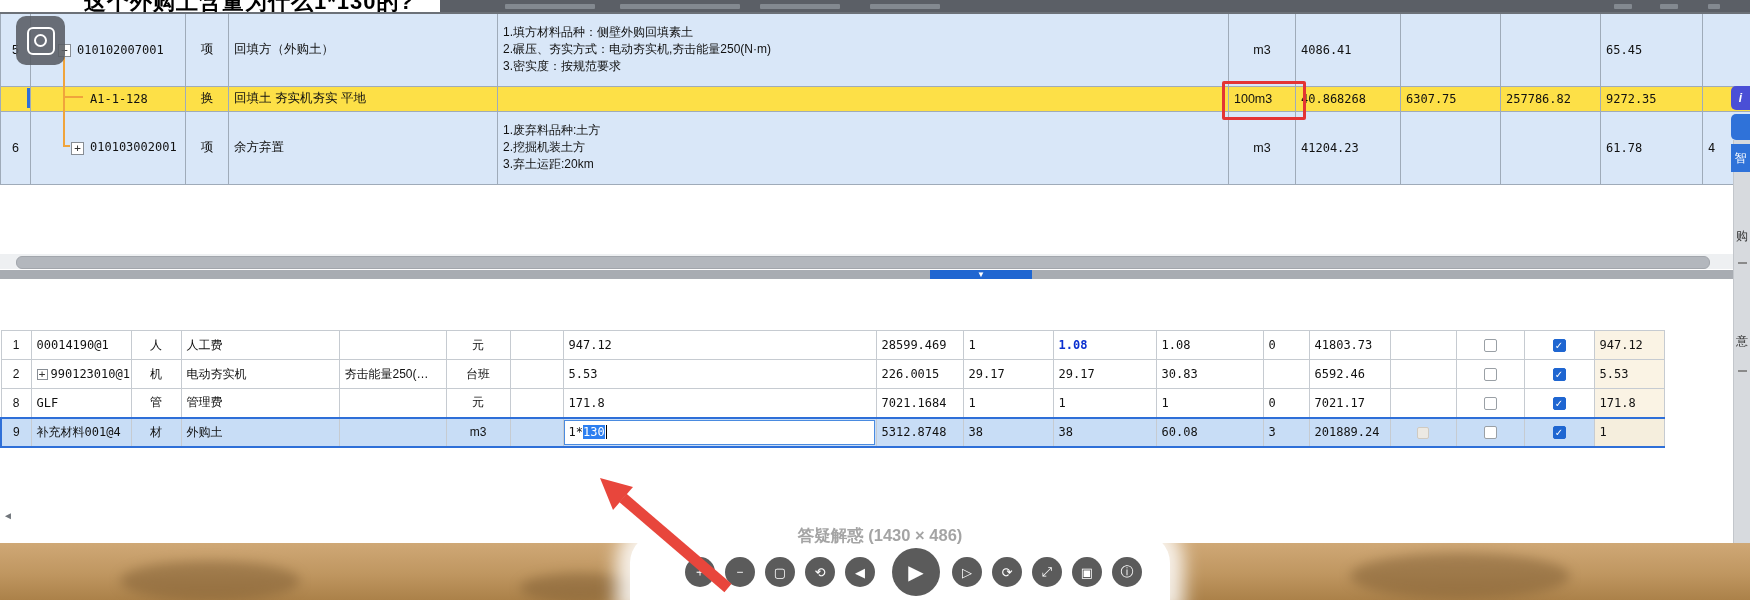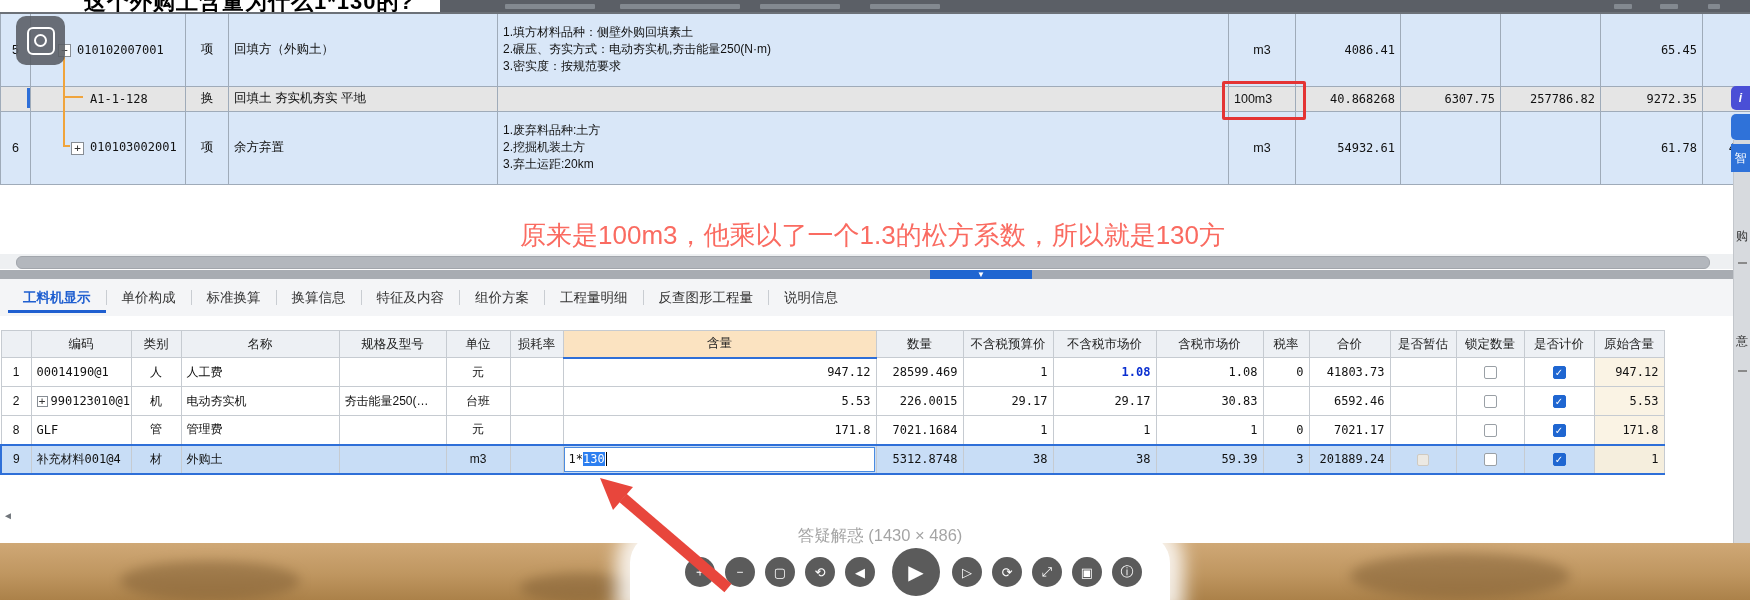--- a/index.html
+++ b/index.html
@@ -16,23 +16,23 @@
   .snip{left:16px;top:16px;width:49px;height:49px;border-radius:10px;background:rgba(88,92,99,.88);
         display:flex;align-items:center;justify-content:center;z-index:30;}
   .snip-glyph{width:24px;height:24px;border:2.5px solid #fff;border-radius:6px;position:relative;}
   .snip-glyph:after{content:"";position:absolute;left:5px;top:5px;width:9px;height:9px;
         border:2.5px solid #fff;border-radius:50%;}
   
   table{border-collapse:collapse;table-layout:fixed;}
   .ttab{position:absolute;left:0;top:12px;width:1750px;font-size:12.5px;border-top:2px solid #6c7178;}
   .ttab td{border:1px solid #9fabb9;overflow:hidden;white-space:nowrap;padding:0 5px;vertical-align:middle;}
   .ttab tr.blue td{background:#d9e7f8;}
-  .ttab tr.white td{background:#e5e5e5;}
+  .ttab tr.white td{background:#fde047;}
   .num-c{text-align:center;}
-  .num-r{text-align:right;font-family:"DejaVu Sans Mono",monospace;font-size:12px;}
+  .num-r{font-family:"DejaVu Sans Mono",monospace;font-size:12px;}
   .code-f{font-family:"DejaVu Sans Mono",monospace;font-size:12px;}
   .feat div{line-height:17px;font-size:12px;}
   .expbox{display:inline-block;width:13px;height:13px;line-height:11px;text-align:center;
           background:#fff;border:1px solid #878d94;font-size:11px;color:#333;
           vertical-align:middle;margin-right:6px;box-sizing:border-box;font-family:"DejaVu Sans Mono",monospace;}
   .treeline{background:#f0a43c;z-index:5;}
   .curbar{left:27px;top:88px;width:3px;height:20px;background:#2e6fd8;z-index:6;}
   .redbox{left:1222px;top:81px;width:78px;height:33px;border:3px solid #e43434;border-radius:2px;z-index:20;}
   .rednote{left:520px;top:218px;font-size:26px;color:#fa6b61;white-space:nowrap;z-index:20;}
   
@@ -64,21 +64,21 @@
   .editor{position:absolute;left:0;top:1px;right:1px;bottom:1px;background:#fff;border:1px solid #4a8be0;
           display:flex;align-items:center;padding-left:4px;font-size:12px;font-family:"DejaVu Sans Mono",monospace;}
   .selchip{background:#2d7ff0;color:#fff;}
   .caret{width:1px;height:14px;background:#000;margin-left:1px;}
   
   .tanband{left:0;top:543px;width:1750px;height:57px;
       background:linear-gradient(180deg,#cfa876 0%,#bf9660 55%,#ab8149 100%);}
   .tanblob{position:absolute;border-radius:50%;filter:blur(6px);opacity:.5;background:#7d5c33;}
   .whitedip{left:630px;top:533px;width:540px;height:67px;background:#fff;border-radius:30px 30px 0 0;
       box-shadow:0 0 18px 14px rgba(255,255,255,.85);}
-  .vidcap{left:695px;top:525px;width:370px;text-align:center;font-size:16.5px;color:#9b9b9b;opacity:.9;z-index:8;}
+  .vidcap{left:695px;top:525px;width:370px;text-align:center;font-size:16.5px;color:#9b9b9b;opacity:.9;z-index:8;font-weight:bold;}
   .pbtn{position:absolute;top:557px;width:30px;height:30px;border-radius:50%;background:rgba(45,45,45,.78);
       color:#fff;display:flex;align-items:center;justify-content:center;font-size:13px;z-index:9;}
   .pbtn.big{top:548px;width:48px;height:48px;font-size:20px;}
   
   .rstrip{left:1733px;top:140px;width:17px;height:403px;background:#d7dade;border-left:1px solid #c2c6cb;}
   .rbadge{left:1731px;top:86px;width:19px;height:24px;background:#4a4fd6;border-radius:5px 0 0 5px;
       color:#fff;font-size:12px;font-style:italic;font-weight:bold;display:flex;align-items:center;justify-content:center;z-index:4;}
   .rblob{left:1731px;top:114px;width:19px;height:26px;background:#2f72d9;border-radius:5px 0 0 5px;z-index:4;}
   .rtab-blue{left:1731px;top:144px;width:19px;height:28px;background:#2f72d9;color:#fff;font-size:12px;
       display:flex;align-items:center;justify-content:center;z-index:4;}
@@ -161,65 +161,45 @@
         <span class="expbox" style="margin-left:35px;">+</span><span class="code-f">010103002001</span>
       </td>
       <td class="ctr">项</td>
       <td>余方弃置</td>
       <td class="feat">
         <div>1.废弃料品种:土方</div>
             <div>2.挖掘机装土方</div>
             <div>3.弃土运距:20km</div>
       </td>
       <td class="ctr">m3</td>
-      <td class="num-r">54932.61</td>
+      <td class="num-r">41204.23</td>
       <td class="num-r"></td>
       <td class="num-r"></td>
       <td class="num-r">61.78</td>
       <td class="num-r" style="padding-right:14px;">4</td>
     </tr>
   </tbody>
     </table>
 
   <div class="abs treeline" style="left:63px;top:57px;width:2px;height:90px;"></div>
   <div class="abs treeline" style="left:63px;top:96px;width:20px;height:2px;"></div>
   <div class="abs treeline" style="left:63px;top:145px;width:7px;height:2px;"></div>
   <div class="abs curbar"></div>
 
   <div class="abs redbox"></div>
 
-  <div class="abs rednote">原来是100m3，他乘以了一个1.3的松方系数，所以就是130方</div>
 
   <div class="abs hscroll">
     <div class="abs harrow">◄</div>
   </div>
   <div class="abs hthumb"></div>
 
   <div class="abs splitter"></div>
   <div class="abs split-handle">▼</div>
 
-  <div class="abs tabbar">
-    <div class="tab active">工料机显示</div>
-      <div class="tabsep"></div>
-    <div class="tab">单价构成</div>
-      <div class="tabsep"></div>
-    <div class="tab">标准换算</div>
-      <div class="tabsep"></div>
-    <div class="tab">换算信息</div>
-      <div class="tabsep"></div>
-    <div class="tab">特征及内容</div>
-      <div class="tabsep"></div>
-    <div class="tab">组价方案</div>
-      <div class="tabsep"></div>
-    <div class="tab">工程量明细</div>
-      <div class="tabsep"></div>
-    <div class="tab">反查图形工程量</div>
-      <div class="tabsep"></div>
-    <div class="tab">说明信息</div>
-  </div>
 
   <table class="btab">
     <colgroup>
       <col style="width:30px">
         <col style="width:100px">
         <col style="width:50px">
         <col style="width:158px">
       <col style="width:107px">
         <col style="width:64px">
         <col style="width:53px">
@@ -229,40 +209,20 @@
         <col style="width:103px">
         <col style="width:107px">
       <col style="width:46px">
         <col style="width:81px">
         <col style="width:66px">
         <col style="width:68px">
       <col style="width:70px">
         <col style="width:70px">
     </colgroup>
     <tbody>
-        <tr>
-      <th></th>
-      <th>编码</th>
-      <th>类别</th>
-      <th>名称</th>
-      <th>规格及型号</th>
-      <th>单位</th>
-      <th>损耗率</th>
-      <th class="beige">含量</th>
-      <th>数量</th>
-      <th>不含税预算价</th>
-      <th>不含税市场价</th>
-      <th>含税市场价</th>
-      <th>税率</th>
-      <th>合价</th>
-      <th>是否暂估</th>
-      <th>锁定数量</th>
-      <th>是否计价</th>
-      <th>原始含量</th>
-    </tr>
     <tr>
       <td class="ctr">1</td>
       <td class="code-f">00014190@1</td>
       <td class="ctr">人</td>
       <td>人工费</td>
       <td></td>
       <td class="ctr">元</td>
       <td></td>
       <td class="num-r">947.12</td>
       <td class="num-r">28599.469</td>
@@ -327,21 +287,21 @@
       <td style="position:relative;padding:0;">
         <div class="editor">
           <span>1*</span>
               <span class="selchip">130</span>
               <span class="caret"></span>
         </div>
       </td>
       <td class="num-r">5312.8748</td>
       <td class="num-r">38</td>
       <td class="num-r">38</td>
-      <td class="num-r">59.39</td>
+      <td class="num-r">60.08</td>
       <td class="num-r">3</td>
       <td class="num-r">201889.24</td>
       <td class="ctr"><span class="cb dis"></span></td>
       <td class="ctr"><span class="cb"></span></td>
       <td class="ctr"><span class="cb on">✓</span></td>
       <td class="num-r cream">1</td>
     </tr>
   </tbody>
     </table>
 

